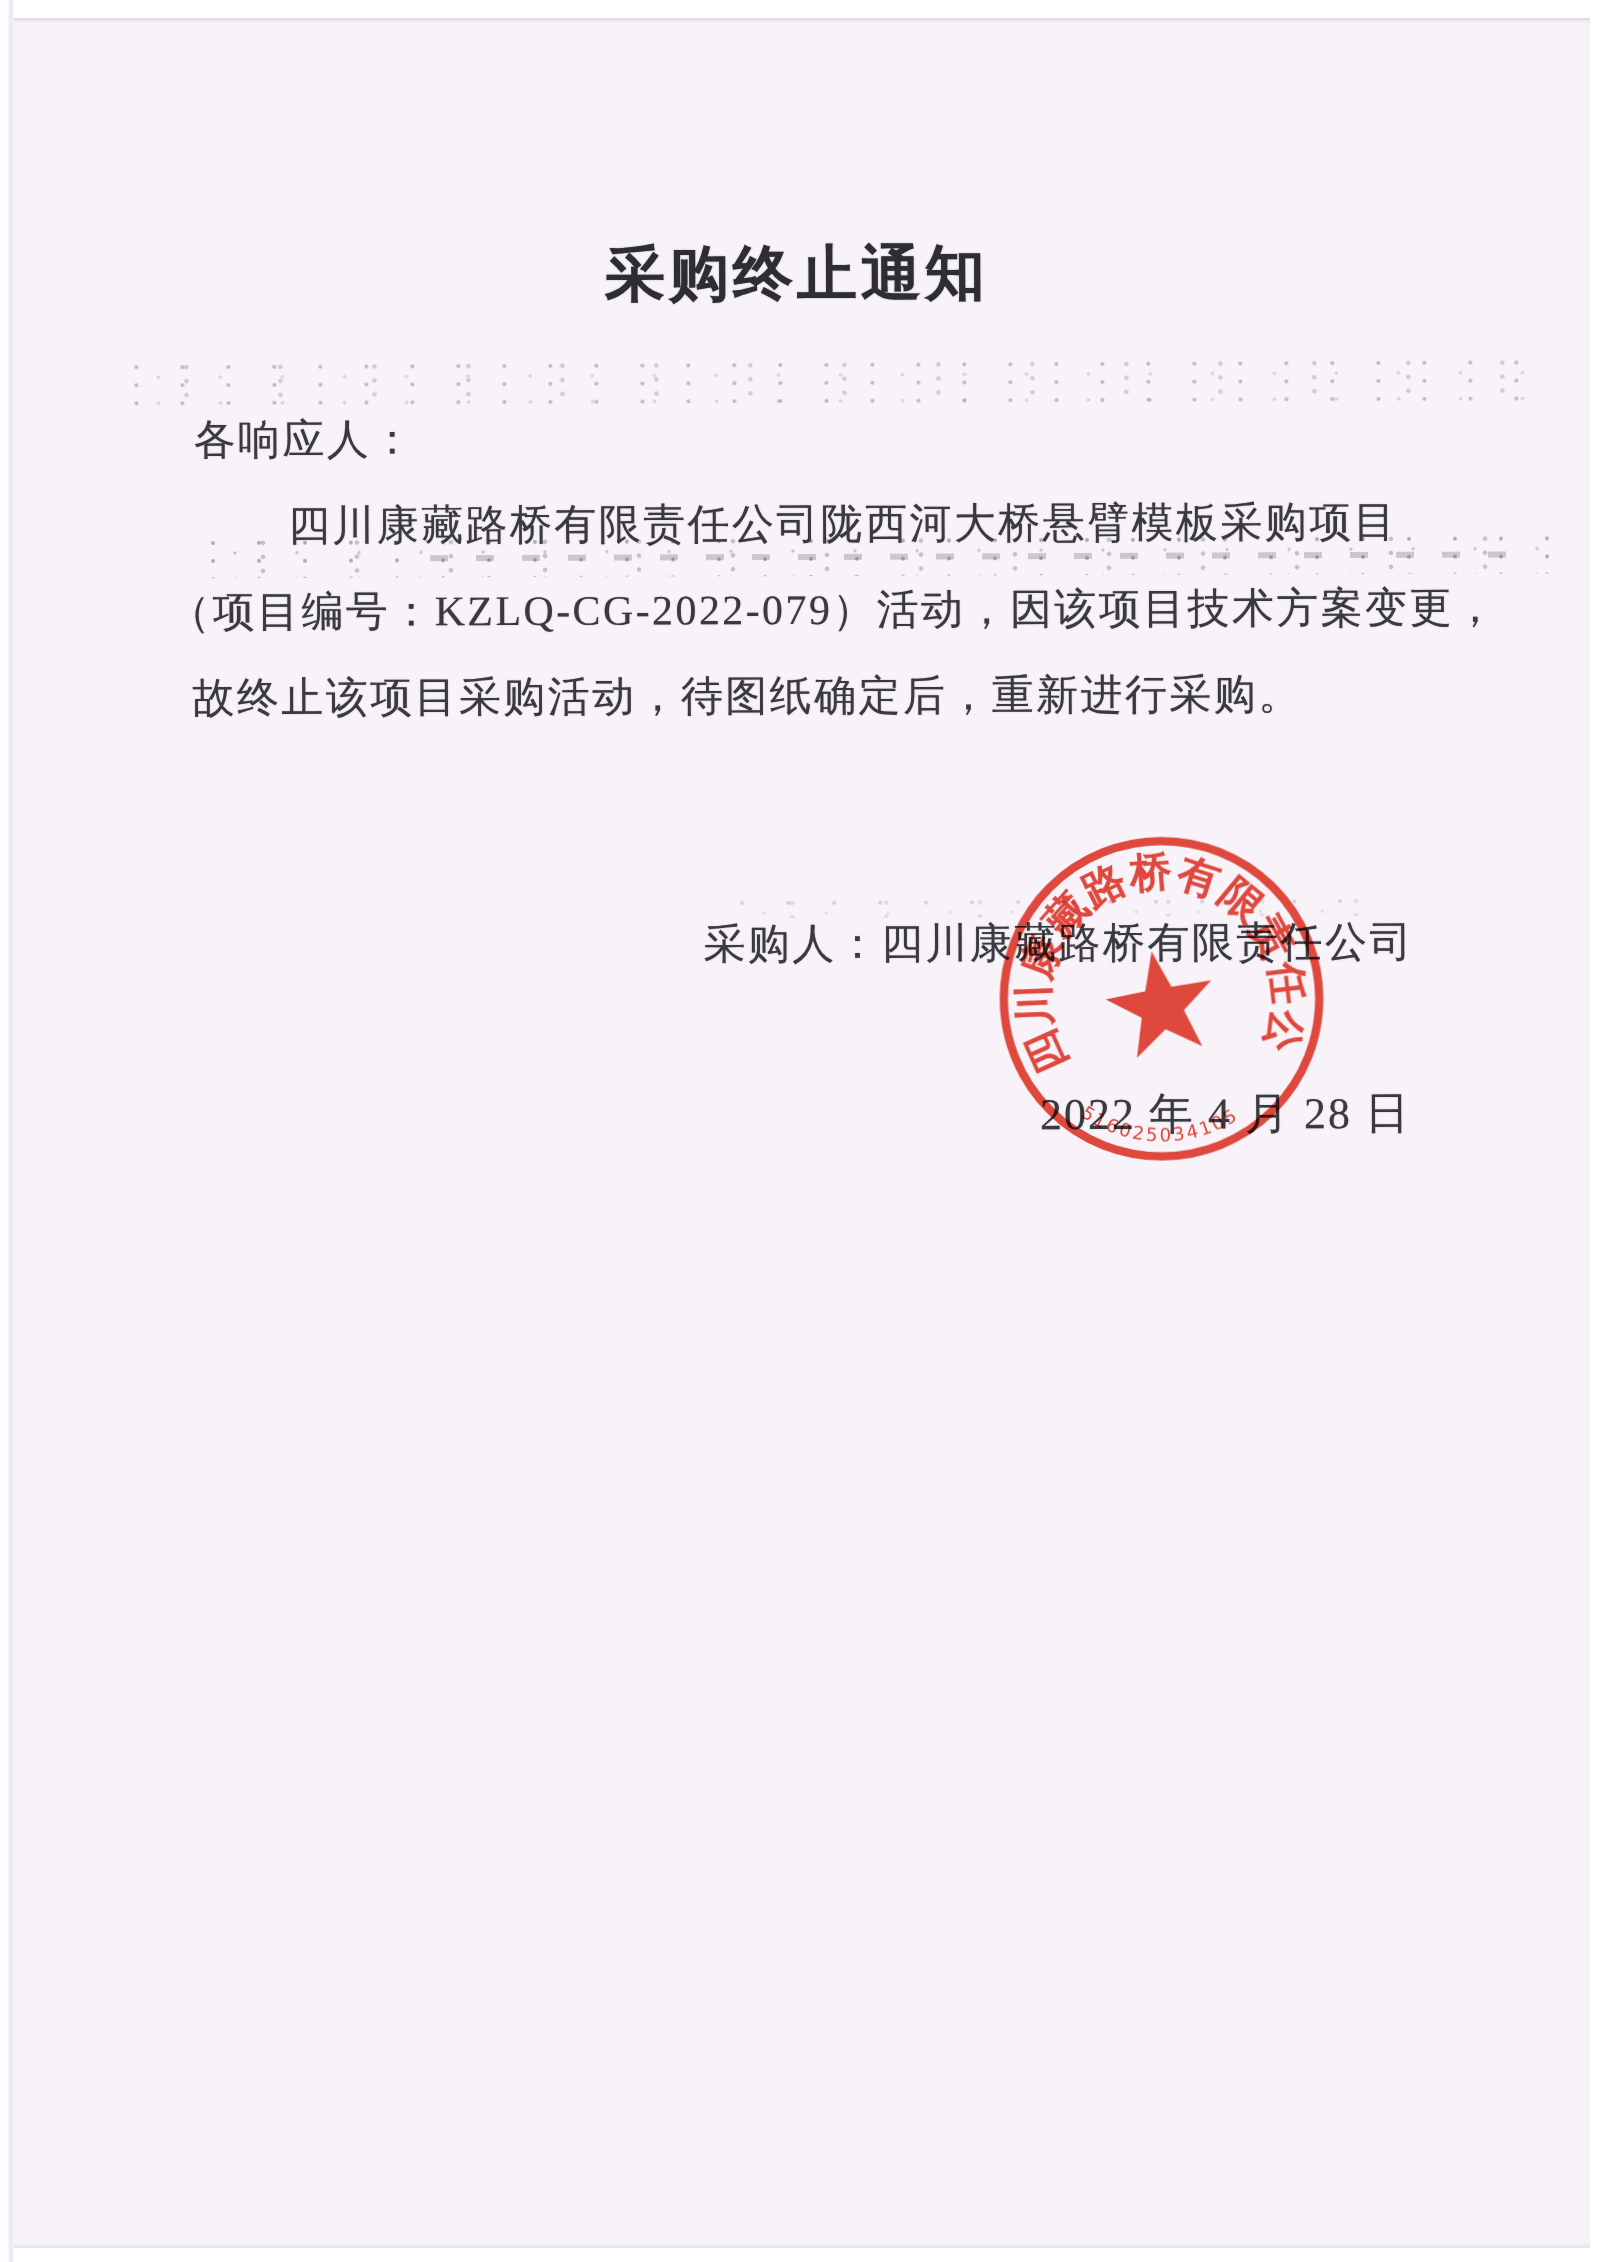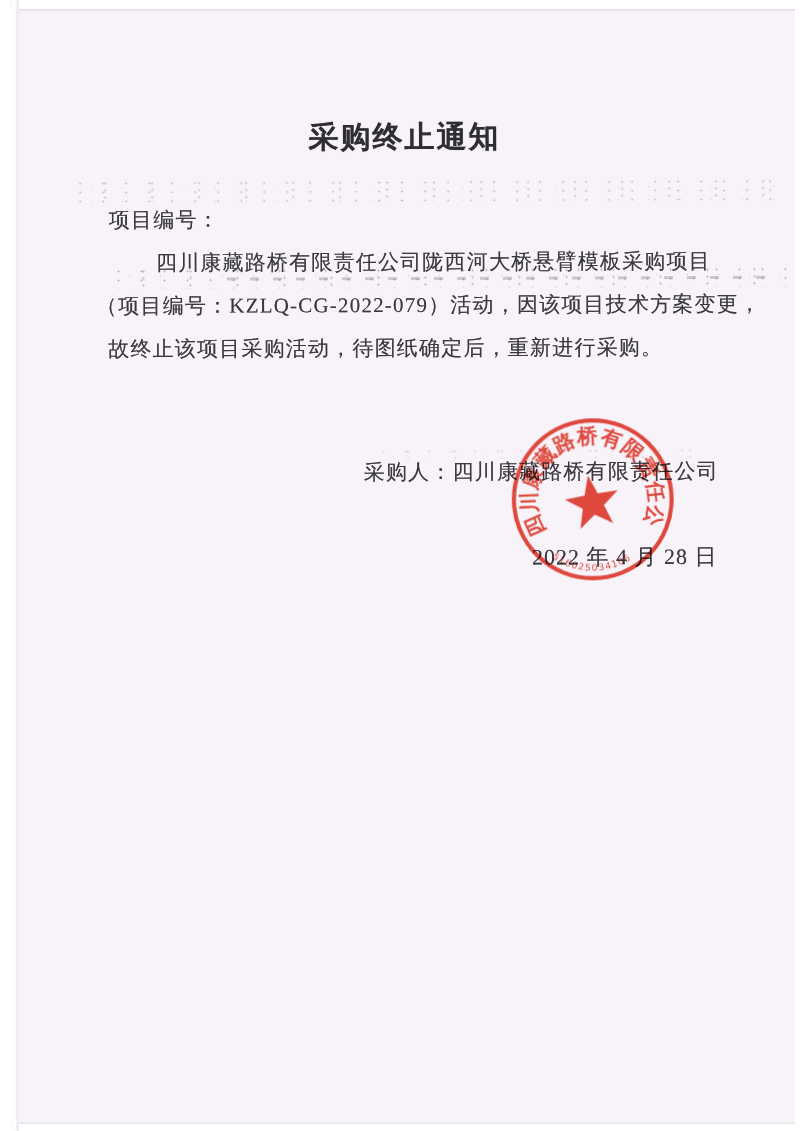--- a/index.html
+++ b/index.html
@@ -13,21 +13,20 @@
   body {
     font-family: "Liberation Serif", "DejaVu Serif", serif;
     background: var(--edge-white);
     position: relative;
     overflow: hidden;
   }
   .page {
     position: absolute;
     inset: 0;
     background: var(--paper);
-    margin-left: 12px;
   }
   
   .edge-top    { position: absolute; left: 0; top: 0; width: 100%; height: 9px; background: var(--edge-white); box-shadow: 0 1px 2px rgba(190,185,200,.55); }
   .edge-bottom { position: absolute; left: 0; bottom: 0; width: 100%; height: 7px; background: var(--edge-white); box-shadow: 0 -1px 2px rgba(200,195,210,.45); }
   .edge-right  { position: absolute; right: 0; top: 0; width: 5px; height: 100%; background: var(--edge-white); }
   .edge-left   { position: absolute; left: 0; top: 0; width: 7px; height: 100%;
                  background: linear-gradient(90deg, #fdfcfe 0 4px, #e9e4ee 5px, var(--paper) 7px); }
 
   .content { position: absolute; inset: 0; transform: rotate(-0.2deg); }
 
@@ -110,21 +109,21 @@
   <div class="edge-right"></div>
   <div class="edge-left"></div>
 
   <div class="content">
     <div class="title">采购终止通知</div>
 
     <div class="noise noise-1"></div>
     <div class="noise noise-2"></div>
     <div class="noise noise-3"></div>
 
-    <div class="bodytext salutation">项目编号：</div>
+    <div class="bodytext salutation">各响应人：</div>
 
     <div>
       <div class="bodytext line-1">四川康藏路桥有限责任公司陇西河大桥悬臂模板采购项目</div>
       <div class="bodytext line-2">（项目编号：KZLQ-CG-2022-079）活动，因该项目技术方案变更，</div>
       <div class="bodytext line-3">故终止该项目采购活动，待图纸确定后，重新进行采购。</div>
     </div>
 
     <div class="bodytext signature">采购人：四川康藏路桥有限责任公司</div>
     <div class="bodytext date">2022 年 4 月 28 日</div>
 

